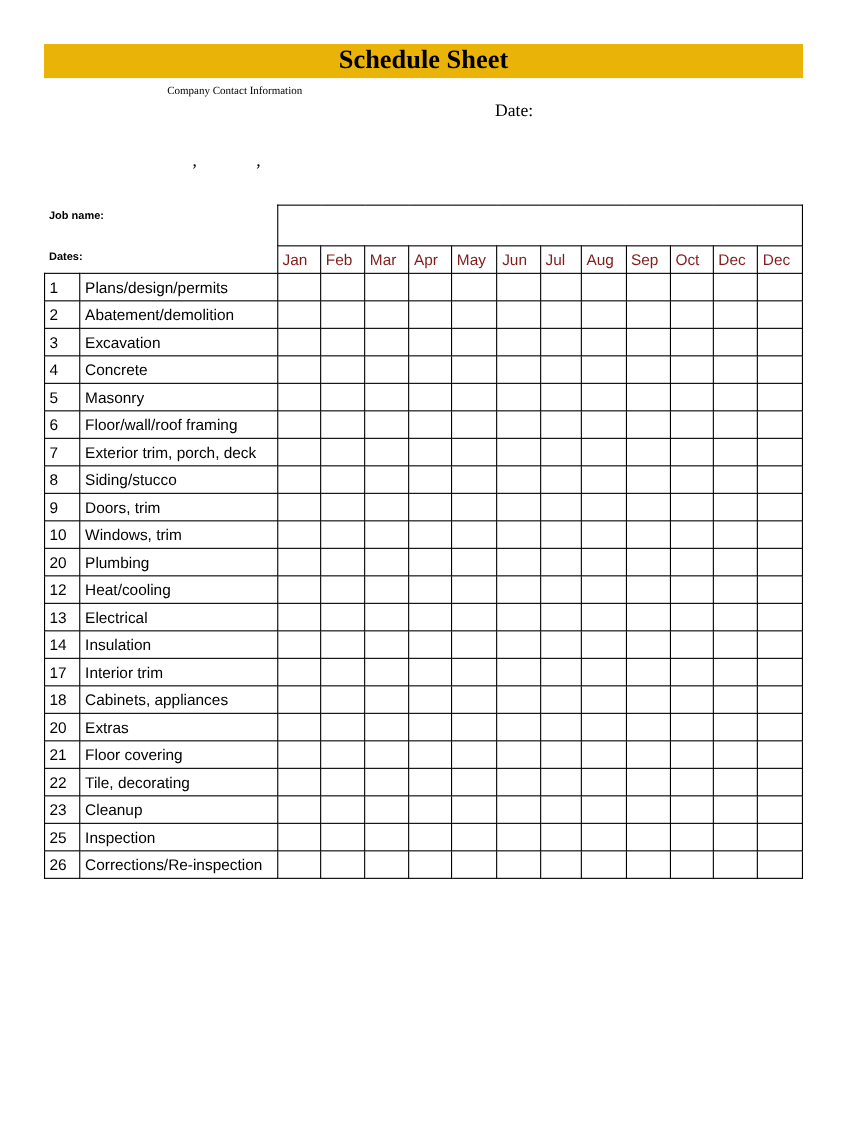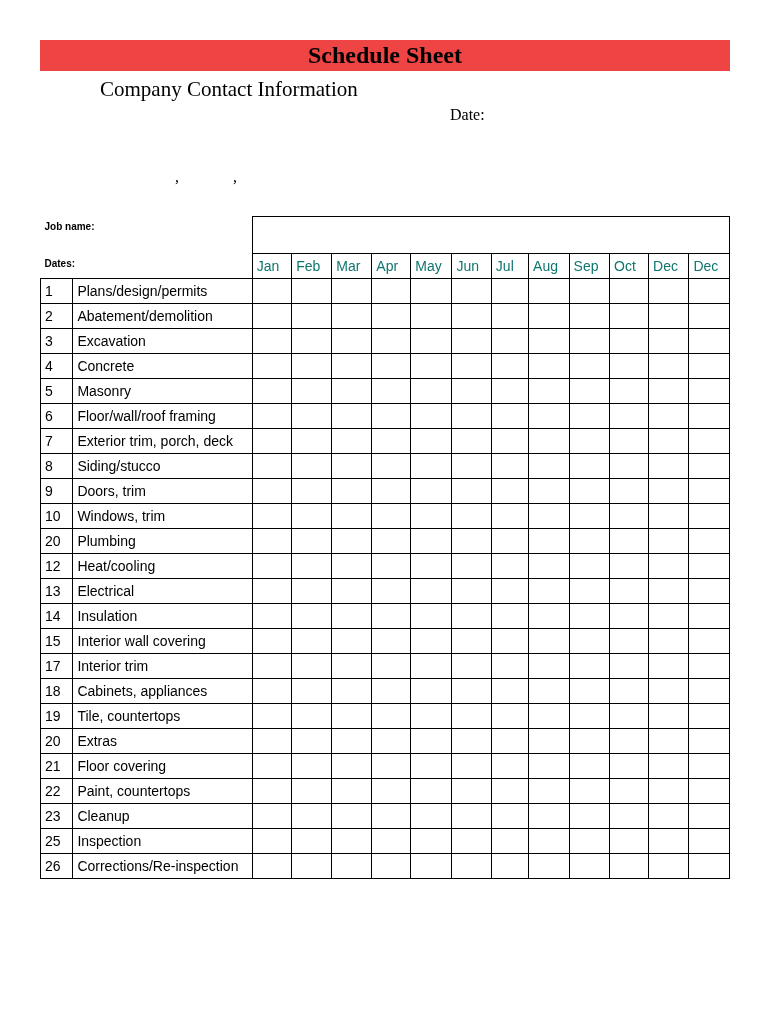--- a/index.html
+++ b/index.html
@@ -3,36 +3,36 @@
   <meta charset="utf-8">
   <style>
     body {
       font-family: "Times New Roman", Times, serif;
       margin: 0;
       padding: 40px;
       background: #fff;
       color: #000;
     }
     .title-bar {
-      background: #ef4444;
+      background: #eab308;
       text-align: center;
       font-size: 24px;
       font-weight: bold;
       padding: 2px 0;
       margin-bottom: 6px;
     }
     .contact-info {
-      margin-left: 60px;
-      font-size: 21px;
+      margin-left: 112px;
+      font-size: 10px;
       margin-bottom: 4px;
     }
     .date-row {
       margin-left: 410px;
       font-size: 16px;
-      margin-bottom: 44px;
+      margin-bottom: 28px;
     }
     .commas {
       margin-left: 135px;
       font-size: 16px;
       margin-bottom: 30px;
       letter-spacing: 0px;
     }
     .commas span { display:inline-block; }
     .main-table {
       border-collapse: collapse;
@@ -41,21 +41,21 @@
       font-size: 14px;
     }
     .main-table td, .main-table th {
       border: 1px solid #000;
       padding: 4px 4px;
       vertical-align: top;
       text-align: left;
     }
     .main-table th {
       font-weight: normal;
-      color: #0f766e;
+      color: #7f1d1d;
     }
     .label-cell {
       border: none !important;
       text-align: right;
       font-weight: bold;
       font-family: Verdana, Geneva, sans-serif;
       font-size: 10px;
       padding-right: 4px;
       white-space: nowrap;
     }
@@ -319,36 +319,20 @@
         <td class="month-col"></td>
         <td class="month-col"></td>
         <td class="month-col"></td>
         <td class="month-col"></td>
         <td class="month-col"></td>
         <td class="month-col"></td>
         <td class="month-col"></td>
         <td class="month-col"></td>
       </tr>
       <tr>
-        <td class="num-col">15</td>
-        <td class="task-col">Interior wall covering</td>
-        <td class="month-col"></td>
-        <td class="month-col"></td>
-        <td class="month-col"></td>
-        <td class="month-col"></td>
-        <td class="month-col"></td>
-        <td class="month-col"></td>
-        <td class="month-col"></td>
-        <td class="month-col"></td>
-        <td class="month-col"></td>
-        <td class="month-col"></td>
-        <td class="month-col"></td>
-        <td class="month-col"></td>
-      </tr>
-      <tr>
         <td class="num-col">17</td>
         <td class="task-col">Interior trim</td>
         <td class="month-col"></td>
         <td class="month-col"></td>
         <td class="month-col"></td>
         <td class="month-col"></td>
         <td class="month-col"></td>
         <td class="month-col"></td>
         <td class="month-col"></td>
         <td class="month-col"></td>
@@ -367,36 +351,20 @@
         <td class="month-col"></td>
         <td class="month-col"></td>
         <td class="month-col"></td>
         <td class="month-col"></td>
         <td class="month-col"></td>
         <td class="month-col"></td>
         <td class="month-col"></td>
         <td class="month-col"></td>
       </tr>
       <tr>
-        <td class="num-col">19</td>
-        <td class="task-col">Tile, countertops</td>
-        <td class="month-col"></td>
-        <td class="month-col"></td>
-        <td class="month-col"></td>
-        <td class="month-col"></td>
-        <td class="month-col"></td>
-        <td class="month-col"></td>
-        <td class="month-col"></td>
-        <td class="month-col"></td>
-        <td class="month-col"></td>
-        <td class="month-col"></td>
-        <td class="month-col"></td>
-        <td class="month-col"></td>
-      </tr>
-      <tr>
         <td class="num-col">20</td>
         <td class="task-col">Extras</td>
         <td class="month-col"></td>
         <td class="month-col"></td>
         <td class="month-col"></td>
         <td class="month-col"></td>
         <td class="month-col"></td>
         <td class="month-col"></td>
         <td class="month-col"></td>
         <td class="month-col"></td>
@@ -416,21 +384,21 @@
         <td class="month-col"></td>
         <td class="month-col"></td>
         <td class="month-col"></td>
         <td class="month-col"></td>
         <td class="month-col"></td>
         <td class="month-col"></td>
         <td class="month-col"></td>
       </tr>
       <tr>
         <td class="num-col">22</td>
-        <td class="task-col">Paint, countertops</td>
+        <td class="task-col">Tile, decorating</td>
         <td class="month-col"></td>
         <td class="month-col"></td>
         <td class="month-col"></td>
         <td class="month-col"></td>
         <td class="month-col"></td>
         <td class="month-col"></td>
         <td class="month-col"></td>
         <td class="month-col"></td>
         <td class="month-col"></td>
         <td class="month-col"></td>

